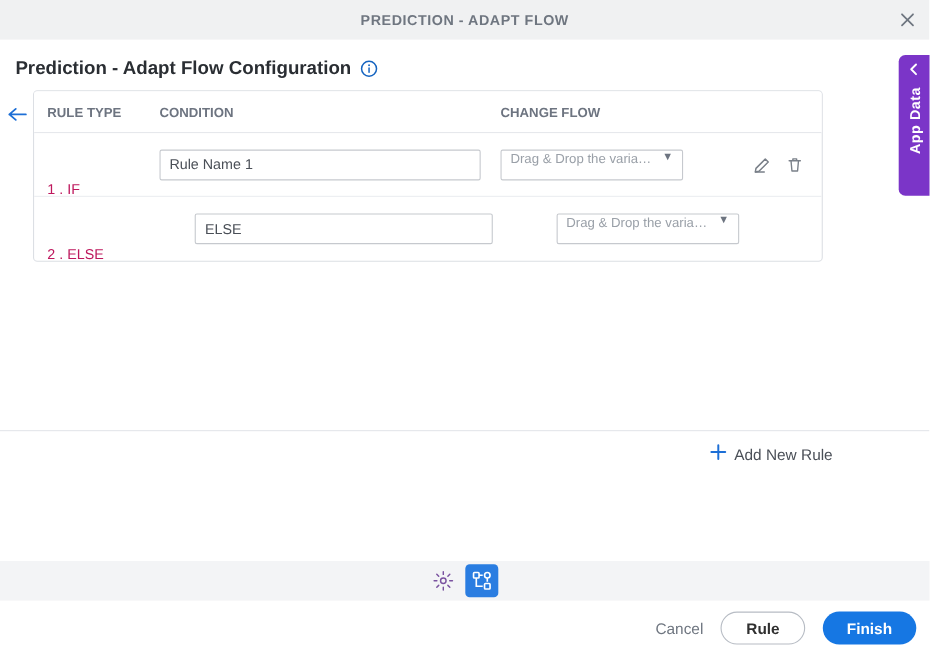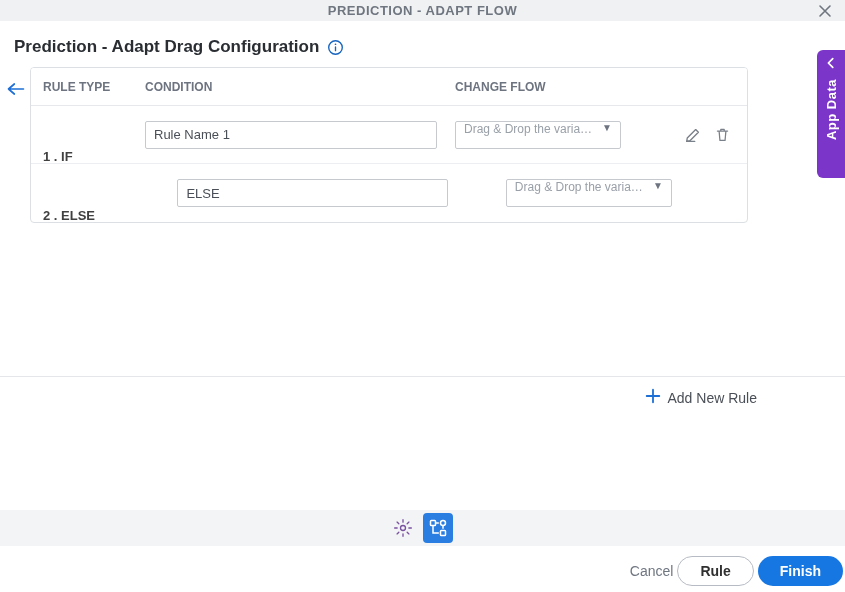--- a/index.html
+++ b/index.html
@@ -1,21 +1,21 @@
 <!DOCTYPE html>
 <html><head>
 <meta charset="utf-8">
 <style>
   * { box-sizing: border-box; margin: 0; padding: 0; }
   html, body { width: 845px; height: 592px; font-family: Arial, Helvetica, sans-serif; font-size: 14px; color: #333; background: #fff; overflow: hidden; }
 
   
   .top-bar {
     position: relative;
-    height: 21px;
+    height: 36px;
     background: #f0f1f2;
     display: flex;
     align-items: center;
     justify-content: center;
     color: #6f7680;
     font-size: 13px;
     font-weight: 600;
     letter-spacing: 0.5px;
   }
   .top-bar .close {
@@ -86,21 +86,21 @@
     border-bottom: 1px solid #eceef1;
     padding: 0 12px;
   }
   .rules-row:last-child { border-bottom: none; gap: 40px; }
 
   .col-rule { width: 102px; }
   .col-cond { width: 310px; padding-right: 18px; }
   .col-flow { width: 200px; }
   .col-act  { flex: 1; display: flex; gap: 12px; justify-content: flex-end; padding-right: 4px; }
 
-  .label-cell { color: #404040; font-size: 13px; font-weight: 700; margin-top: 44px; }
+  .label-cell { color: #be185d; font-size: 13px; font-weight: 400; margin-top: 44px; }
 
   .text-input {
     width: 100%;
     height: 28px;
     border: 1px solid #c6c9ce;
     border-radius: 2px;
     padding: 0 8px;
     font-size: 13px;
     color: #4a4f57;
   }
@@ -164,25 +164,25 @@
     border-radius: 4px;
     display: flex; align-items: center; justify-content: center;
     color: #fff;
     cursor: pointer;
   }
 
   
   .footer {
     position: absolute;
     left: 0; right: 0; bottom: 6px;
-    padding: 8px 2px 0 0;
+    padding: 8px 12px 0 0;
     display: flex;
     justify-content: flex-end;
     align-items: center;
-    gap: 4px;
+    gap: 16px;
   }
   .link-btn {
     color: #6f7680;
     font-size: 14px;
     cursor: pointer;
     background: none;
     border: none;
   }
   .outline-btn {
     border: 1px solid #b7bcc4;
@@ -236,21 +236,21 @@
 <div class="top-bar">
   <span>PREDICTION - ADAPT FLOW</span>
   <span class="close">
     <svg width="16" height="16" viewBox="0 0 16 16" fill="none">
         <path d="M3 3 L13 13 M13 3 L3 13" stroke="currentColor" stroke-width="1.6" stroke-linecap="round"></path>
       </svg>
   </span>
 </div>
 
 <div class="subtitle-row">
-  <span class="subtitle">Prediction - Adapt Drag Configuration</span>
+  <span class="subtitle">Prediction - Adapt Flow Configuration</span>
   <span class="info-icon">
     <svg width="17" height="17" viewBox="0 0 20 20" fill="none">
         <circle cx="10" cy="10" r="8" stroke="currentColor" stroke-width="1.6"></circle>
         <circle cx="10" cy="6.2" r="1" fill="currentColor"></circle>
         <rect x="9.2" y="8.5" width="1.6" height="6" rx="0.8" fill="currentColor"></rect>
       </svg>
   </span>
 </div>
 
 <div class="main">

